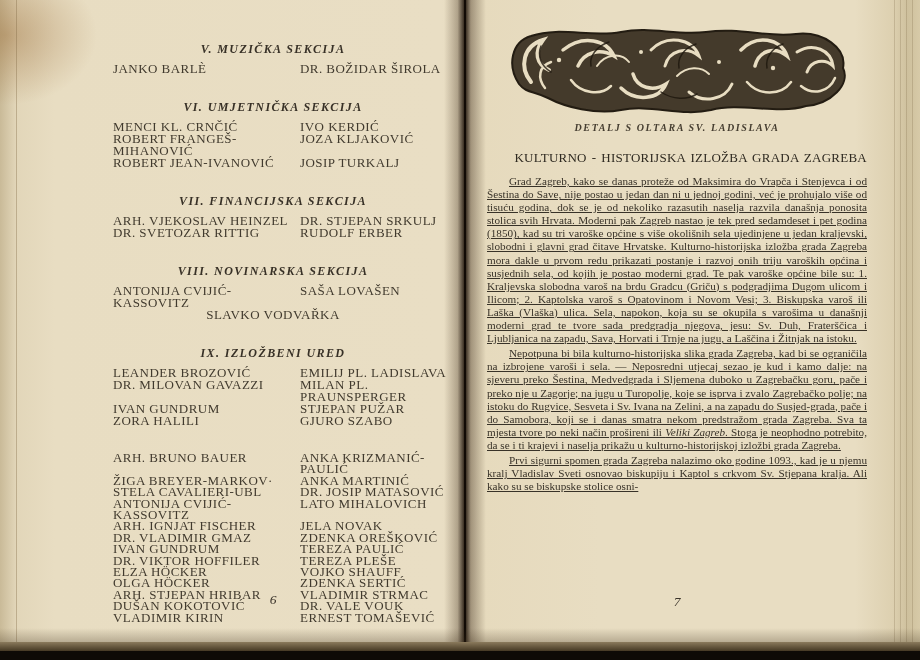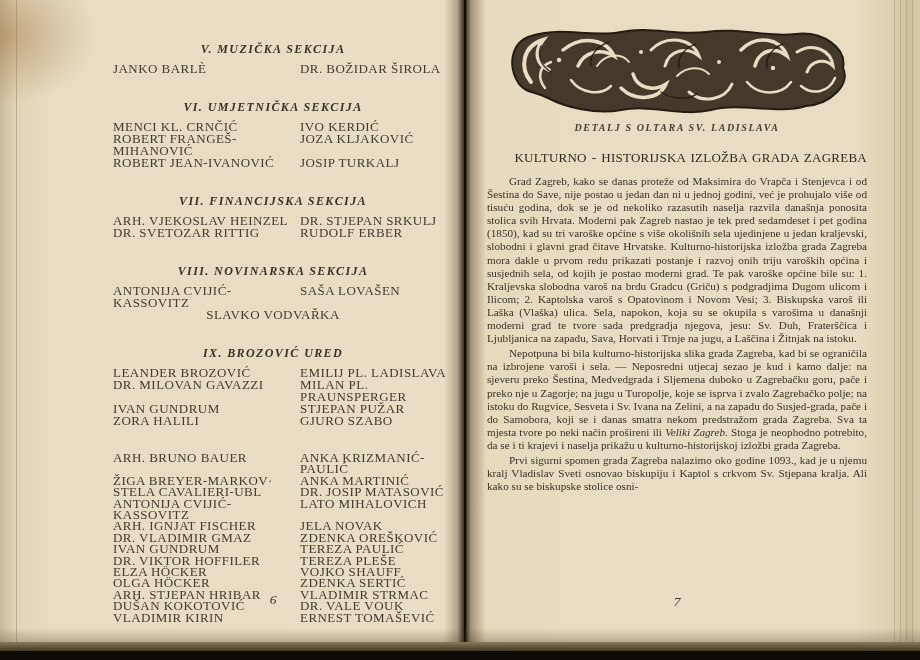--- a/index.html
+++ b/index.html
@@ -55,21 +55,21 @@
   .ornament-wrap{margin:22px auto 0 auto;width:352px;height:96px;}
   .ornament-caption{
     text-align:center;font-style:italic;font-size:10px;letter-spacing:1.6px;
     color:#453d30;margin-top:4px;font-weight:bold;
   }
   .article-title{
     text-align:right;white-space:nowrap;margin-top:17px;
     font-size:13px;letter-spacing:0.25px;word-spacing:1.5px;color:#2f2a21;font-weight:normal;
   }
   .body-text{margin-top:9px;font-size:11.2px;line-height:13.1px;text-align:justify;color:#383228;}
-  .body-text p{margin:0 0 2px 0;text-indent:22px;}
+  .body-text p{margin:0 0 2px 0;text-indent:22px;text-decoration:underline;}
   .italic-seg{font-style:italic;}
 </style>
 </head>
 <body>
 
 <div id="spread">
   <div class="left-edge-line"></div>
 
   <div class="page-left">
     <div class="left-inner">
@@ -108,21 +108,21 @@
         </div>
         <div class="section">
           <div class="sec-heading">VIII. NOVINARSKA SEKCIJA</div>
           <div class="name-row">
             <span class="name">ANTONIJA CVIJIĆ-KASSOVITZ</span>
             <span class="name">SAŠA LOVAŠEN</span>
           </div>
           <div class="name-row single"><span class="name">SLAVKO VODVAŘKA</span></div>
         </div>
         <div class="section">
-          <div class="sec-heading">IX. BROZOVIĆ URED</div>
+          <div class="sec-heading">IX. IZLOŽBENI URED</div>
           <div class="name-row">
             <span class="name">LEANDER BROZOVIĆ</span>
             <span class="name">EMILIJ PL. LADISLAVA</span>
           </div>
           <div class="name-row">
             <span class="name">DR. MILOVAN GAVAZZI</span>
             <span class="name">MILAN PL. PRAUNSPERGER</span>
           </div>
           <div class="name-row">
             <span class="name">IVAN GUNDRUM</span>

